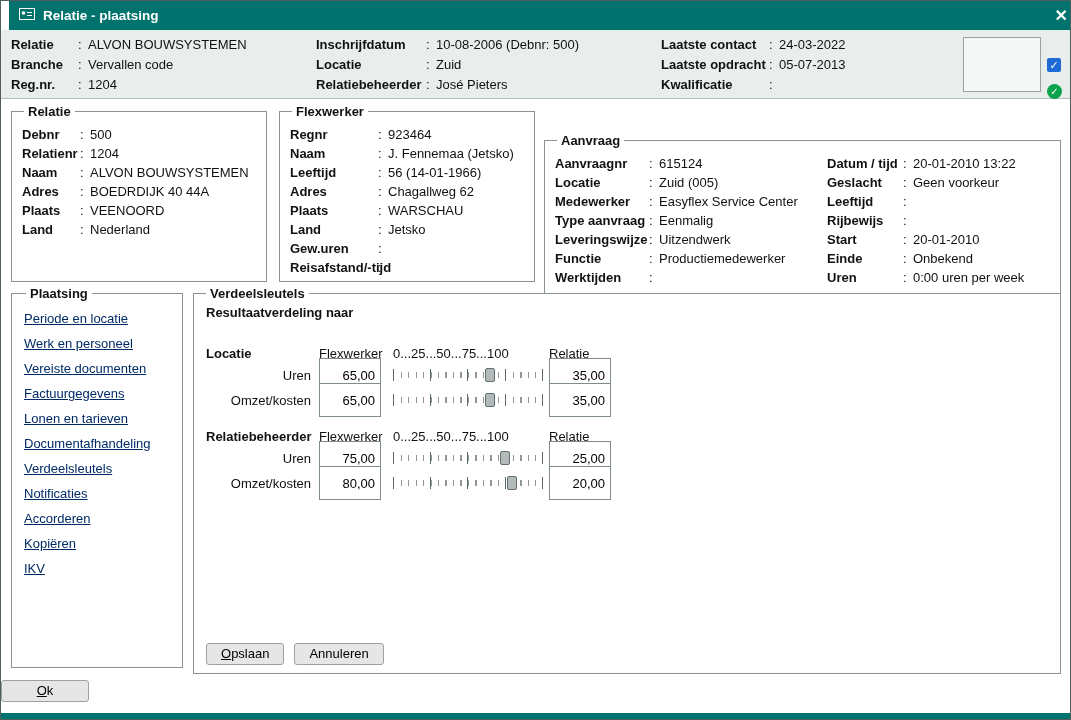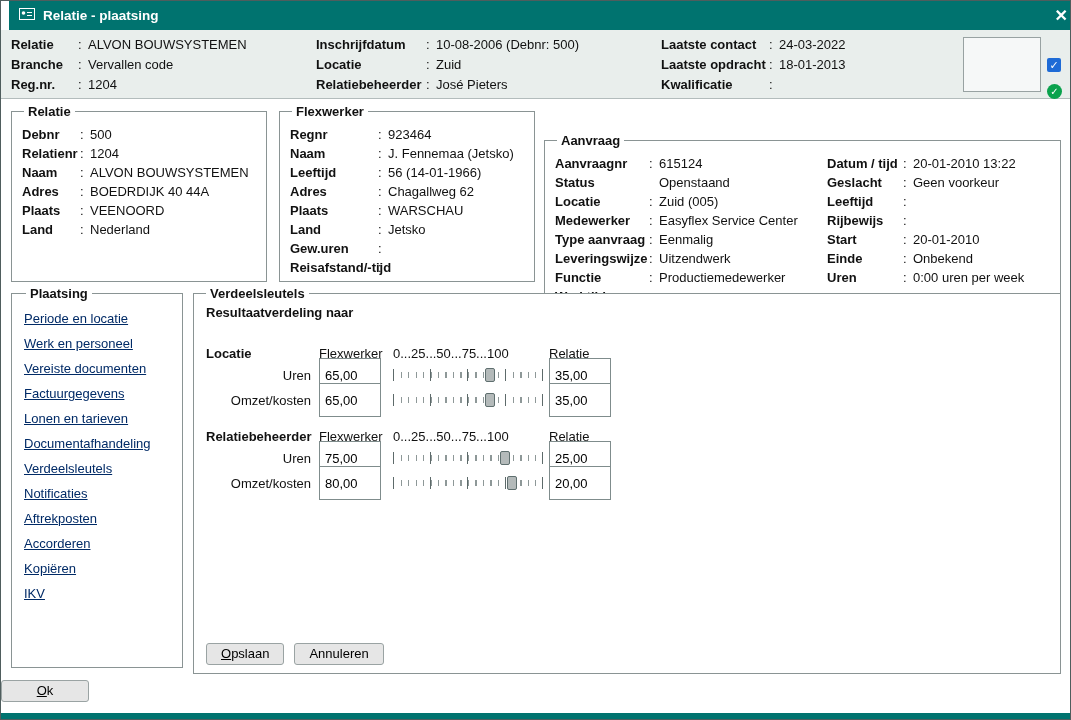--- a/index.html
+++ b/index.html
@@ -50,21 +50,21 @@
   .vwrap{position:relative;height:100%;}
   .vheading{position:absolute;left:2px;top:2px;font-weight:bold;}
   .vgrid{position:absolute;left:2px;display:flex;align-items:center;height:20px;}
   .vc-label{width:113px;flex:none;padding-right:8px;white-space:nowrap;}
   .vc-label.right{text-align:right;}
   .sec-title{font-weight:bold;}
   .vc-in1{width:62px;flex:none;}
   .vc-slider{width:150px;flex:none;margin-left:12px;position:relative;height:16px;}
   .vc-in2{width:62px;flex:none;margin-left:6px;}
   span.vc-in1,span.vc-slider,span.vc-in2{white-space:nowrap;overflow:visible;}
-  .vinput{height:19px;border:1px solid #7f8c8c;background:#fff;font-family:inherit;font-size:13px;text-align:left;padding:16px 5px;}
+  .vinput{height:19px;border:1px solid #7f8c8c;background:#fff;font-family:inherit;font-size:13px;text-align:right;padding:16px 5px;}
   .slider::before{content:"";position:absolute;left:0;top:5px;width:100%;height:6px;
     background:repeating-linear-gradient(90deg,#8e9898 0,#8e9898 1px,transparent 1px,transparent 7.5px);}
   .slider::after{content:"";position:absolute;left:0;top:2px;width:100%;height:12px;
     background:repeating-linear-gradient(90deg,#5d6a6a 0,#5d6a6a 1px,transparent 1px,transparent 37.25px);}
   .thumb{position:absolute;top:1px;width:10px;height:14px;background:#b4baba;border:1px solid #5f6f6f;border-radius:2px;z-index:2;cursor:pointer;}
 
   
   .btn{background:#e6e6e6;border:1px solid #9aa3a3;border-radius:3px;padding:2px 14px;font-size:13px;font-family:inherit;cursor:pointer;height:22px;}
   .btn-label{display:block;line-height:16px;}
   .accel .btn-label::first-letter{text-decoration:underline;}
@@ -127,21 +127,21 @@
       </div>
     <div class="hcol hcol3">
         <div class="info-row">
           <span class="lbl">Laatste contact</span>
           <span class="sep">:</span>
           <span class="val">24-03-2022</span>
         </div>
         <div class="info-row">
           <span class="lbl">Laatste opdracht</span>
           <span class="sep">:</span>
-          <span class="val">18-01-2013</span>
+          <span class="val">05-07-2013</span>
         </div>
         <div class="info-row">
           <span class="lbl">Kwalificatie</span>
           <span class="sep">:</span>
           <span class="val"></span>
         </div>
       </div>
     <div class="photo"></div>
     <div class="chk-blue">✓</div>
     <div class="chk-green">✓</div>
@@ -230,25 +230,20 @@
   </fieldset>
 
   <fieldset class="fs fs-aanvraag">
     <legend>Aanvraag</legend>
     <div class="aanv-wrap">
       <div class="rows-aanv-left">
           <div class="info-row">
             <span class="lbl">Aanvraagnr</span>
             <span class="sep">:</span>
             <span class="val">615124</span>
-          </div>
-          <div class="info-row">
-            <span class="lbl">Status</span>
-            <span class="sep"></span>
-            <span class="val">Openstaand</span>
           </div>
           <div class="info-row">
             <span class="lbl">Locatie</span>
             <span class="sep">:</span>
             <span class="val">Zuid (005)</span>
           </div>
           <div class="info-row">
             <span class="lbl">Medewerker</span>
             <span class="sep">:</span>
             <span class="val">Easyflex Service Center</span>
@@ -318,21 +313,20 @@
     <legend>Plaatsing</legend>
     <nav>
         <span class="plink">Periode en locatie</span>
         <span class="plink">Werk en personeel</span>
         <span class="plink">Vereiste documenten</span>
         <span class="plink">Factuurgegevens</span>
         <span class="plink">Lonen en tarieven</span>
         <span class="plink">Documentafhandeling</span>
         <span class="plink">Verdeelsleutels</span>
         <span class="plink">Notificaties</span>
-        <span class="plink">Aftrekposten</span>
         <span class="plink">Accorderen</span>
         <span class="plink">Kopiëren</span>
         <span class="plink">IKV</span>
       </nav>
   </fieldset>
 
   <fieldset class="fs fs-verdeel">
     <legend>Verdeelsleutels</legend>
     <div class="vwrap">
 

